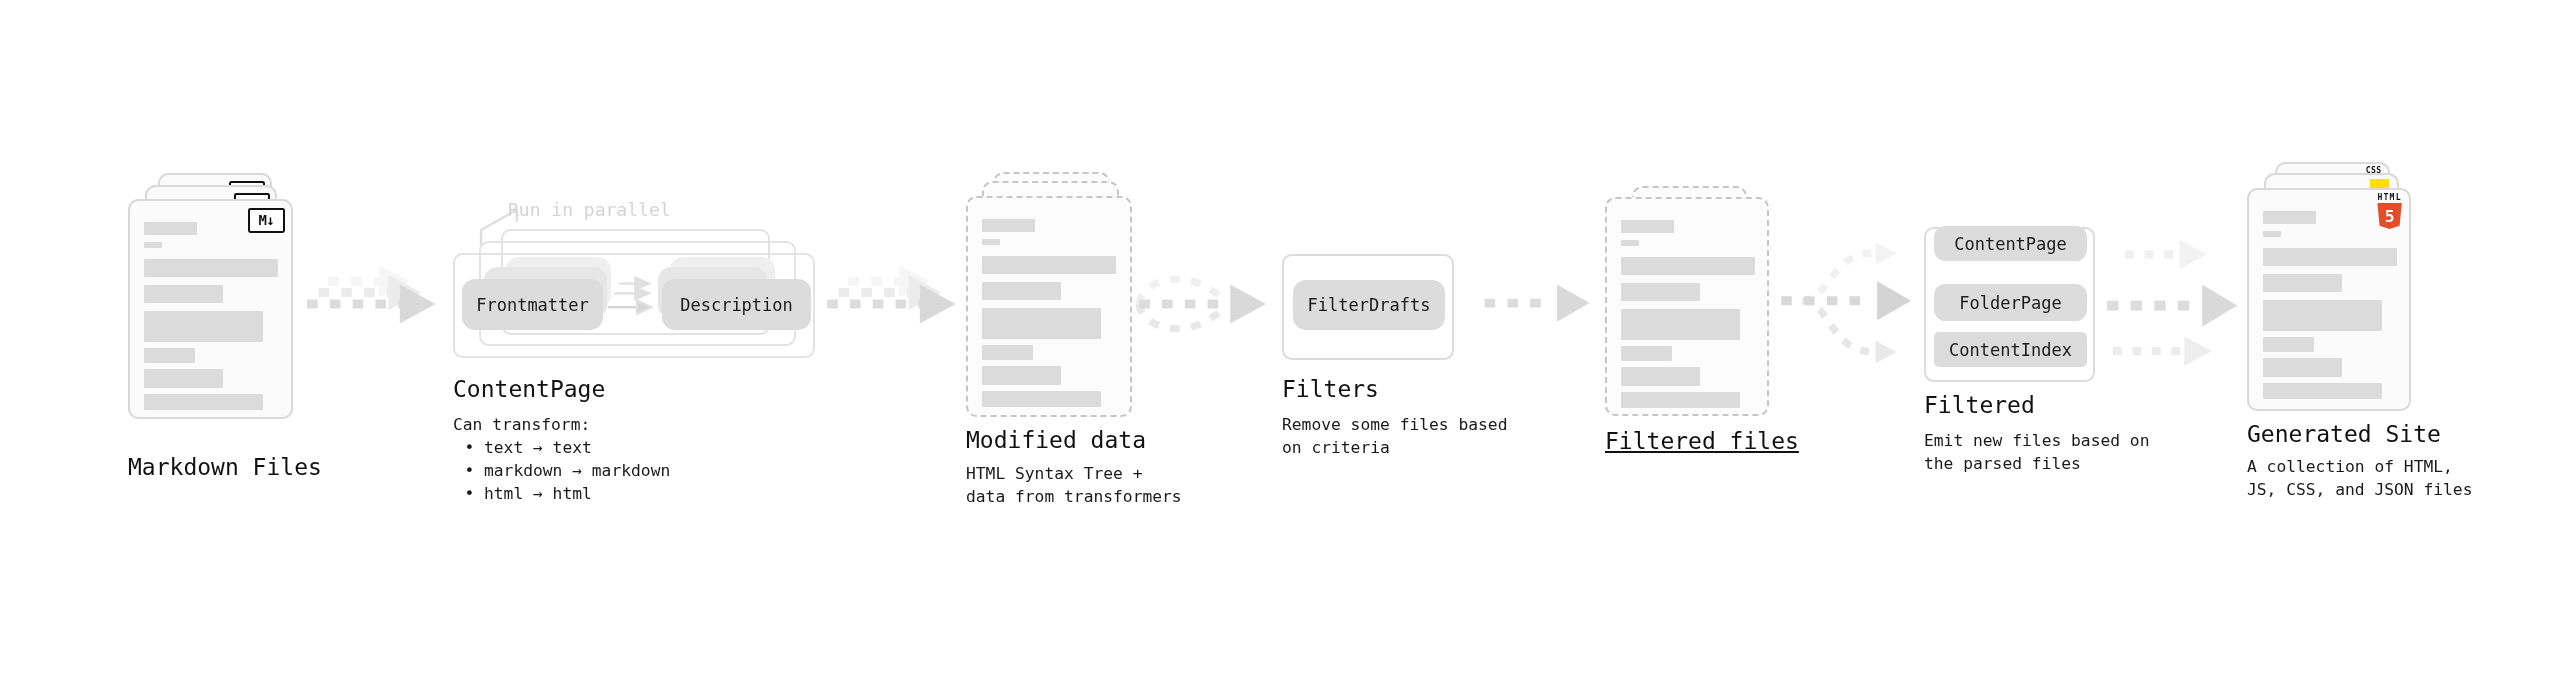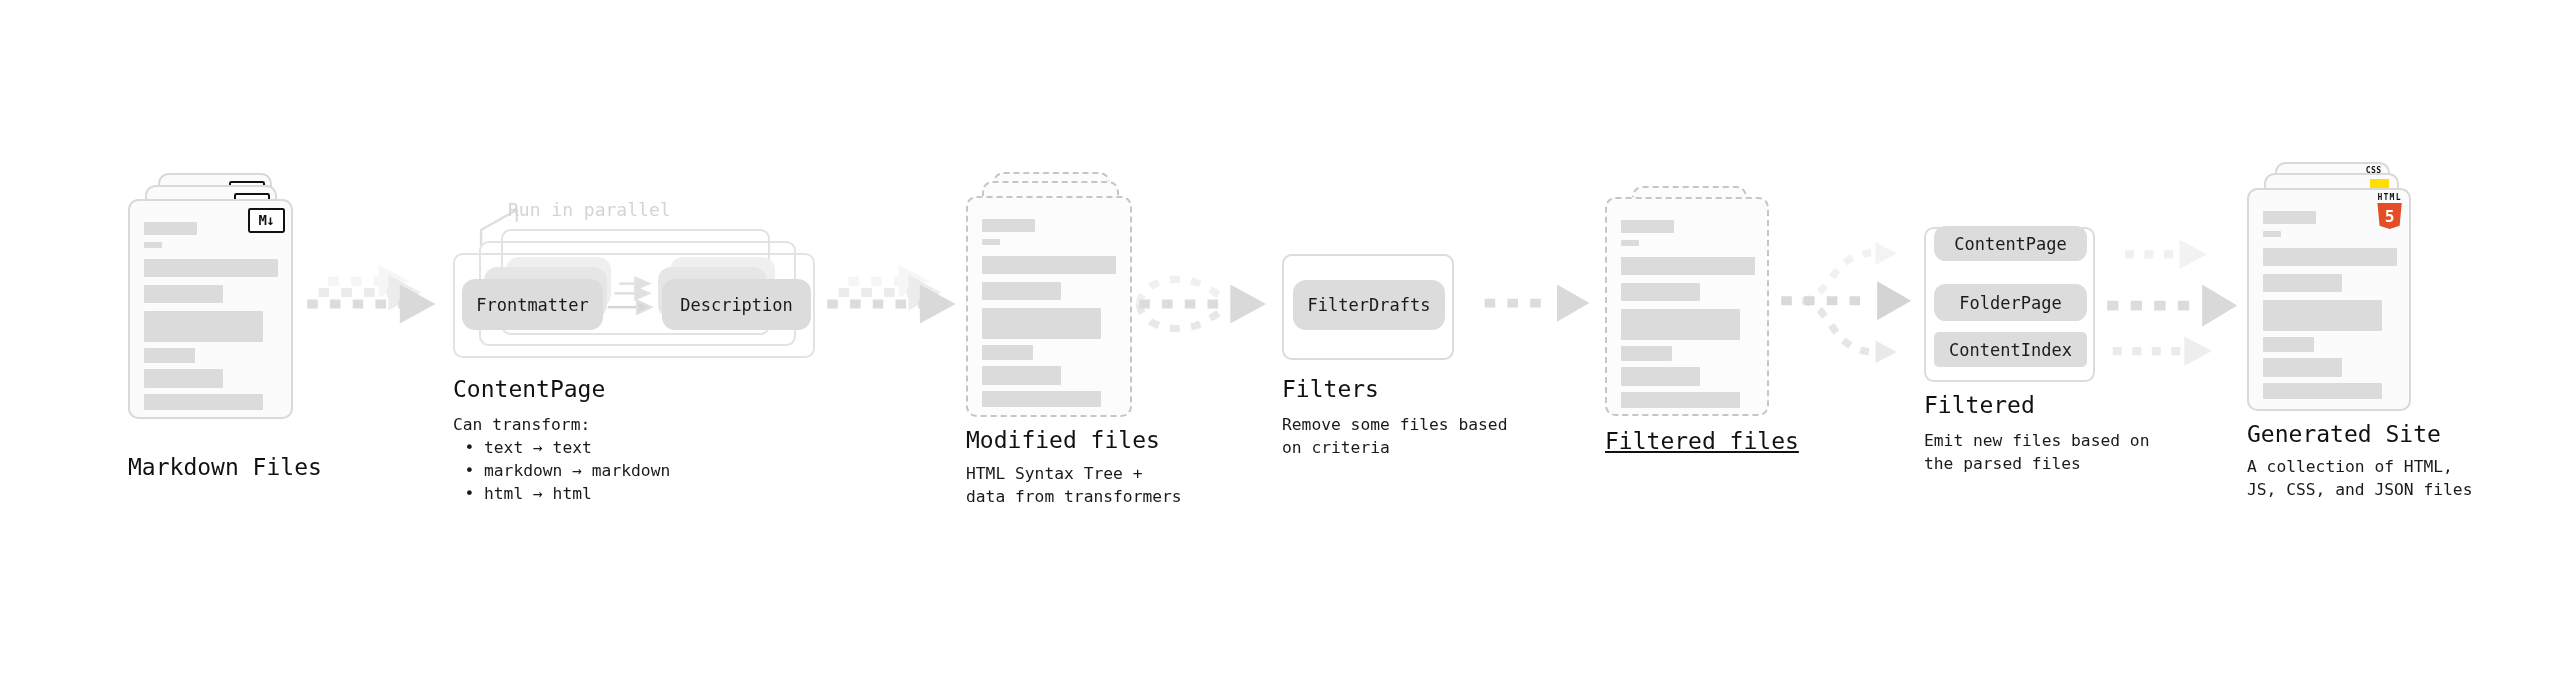--- a/index.html
+++ b/index.html
@@ -163,21 +163,21 @@
         <div class="bar" style="width: 53px; height: 13px; margin-top: 0px;"></div>
         <div class="bar" style="width: 18px; height: 5.7px; margin-top: 7.3px;"></div>
         <div class="bar" style="width: 134px; height: 18.7px; margin-top: 10.6px;"></div>
         <div class="bar" style="width: 79px; height: 18.7px; margin-top: 7.3px;"></div>
         <div class="bar" style="width: 119px; height: 31px; margin-top: 7.3px;"></div>
         <div class="bar" style="width: 51px; height: 15.4px; margin-top: 6.5px;"></div>
         <div class="bar" style="width: 79px; height: 18.7px; margin-top: 5.7px;"></div>
         <div class="bar" style="width: 119px; height: 16.3px; margin-top: 5.7px;"></div>
       </div>
   </div>
-  <div class="stage-label" style="left:966px;top:427px;">Modified files</div>
+  <div class="stage-label" style="left:966px;top:427px;">Modified data</div>
   <div class="caption" style="left:966px;top:462px;">
     <div>HTML Syntax Tree +</div>
     <div>data from transformers</div>
   </div>
 
   <div class="stage-box" style="left:1282px;top:254px;width:172px;height:106px;"></div>
   <div class="pill front" style="left:1293px;top:280px;width:152px;height:50px;">FilterDrafts</div>
   <div class="stage-label" style="left:1282px;top:376px;">Filters</div>
   <div class="caption" style="left:1282px;top:413px;">
     <div>Remove some files based</div>

